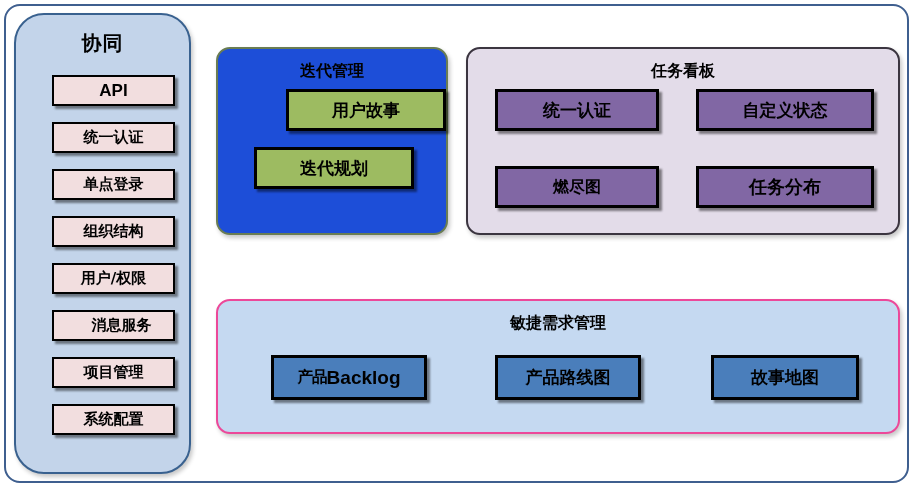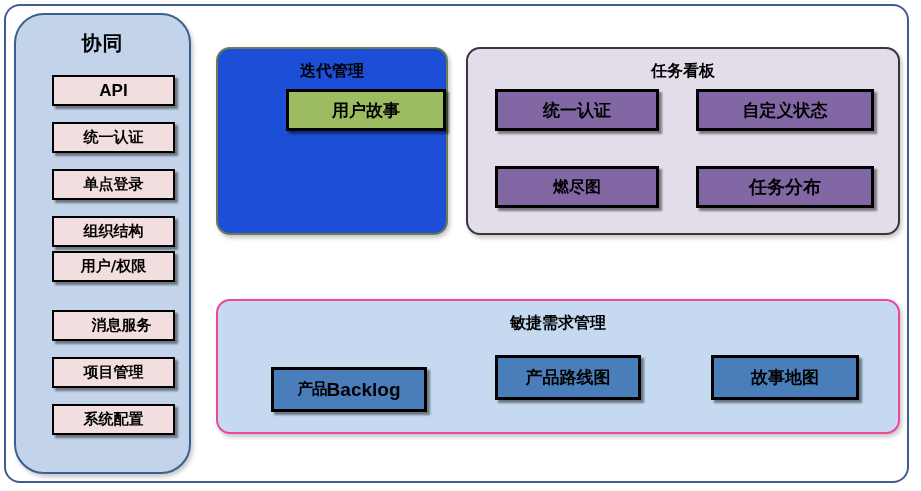--- a/index.html
+++ b/index.html
@@ -146,21 +146,21 @@
   #box-user-story { left: 36px; top: 40px; width: 160px; height: 42px; font-size: 17px; margin-left: 32px; }
   #box-iteration-plan { left: 36px; top: 98px; width: 160px; height: 42px; font-size: 17px; }
 
   
   #box-task-card { left: 27px; top: 40px; width: 164px; height: 42px; font-size: 17px; }
   #box-custom-status { left: 228px; top: 40px; width: 178px; height: 42px; font-size: 17px; }
   #box-burndown { left: 27px; top: 117px; width: 164px; height: 42px; font-size: 16px; }
   #box-task-dist { left: 228px; top: 117px; width: 178px; height: 42px; font-size: 18px; }
 
   
-  #box-backlog { left: 53px; top: 54px; width: 156px; height: 45px; font-size: 19px; margin-top: 12px; }
+  #box-backlog { left: 53px; top: 54px; width: 156px; height: 45px; font-size: 19px; }
   #box-roadmap { left: 277px; top: 54px; width: 146px; height: 45px; font-size: 17px; text-align: right; }
   #box-story-map { left: 493px; top: 54px; width: 148px; height: 45px; font-size: 17px; }
 
   .cjk-condensed {
     font-size: 0.82em;
     letter-spacing: -1px;
   }
   .latin-bold {
     font-family: "Liberation Sans", "DejaVu Sans", sans-serif;
     font-weight: bold;
@@ -181,38 +181,41 @@
     </div>
     <div class="side-item" style="top:107px;">
       <span>统一认证</span>
     </div>
     <div class="side-item" style="top:154px;">
       <span>单点登录</span>
     </div>
     <div class="side-item" style="top:201px;">
       <span>组织结构</span>
     </div>
-    <div class="side-item" style="top:236px;text-align:right;">
+    <div class="side-item" style="top:248px;text-align:right;">
       <span>用户/权限</span>
     </div>
     <div class="side-item" style="top:295px;padding-left:16px;">
       <span>消息服务</span>
     </div>
     <div class="side-item" style="top:342px;">
       <span>项目管理</span>
     </div>
     <div class="side-item" style="top:389px;">
       <span>系统配置</span>
     </div>
   </div>
 
   <div id="panel-iteration" class="panel">
     <div class="panel-title">迭代管理</div>
     <div id="box-user-story" class="box box-green">
       <span>用户故事</span>
+    </div>
+    <div id="box-iteration-plan" class="box box-green">
+      <span>迭代规划</span>
     </div>
   </div>
 
   <div id="panel-taskboard" class="panel">
     <div class="panel-title">任务看板</div>
     <div id="box-task-card" class="box box-purple">
       <span>统一认证</span>
     </div>
     <div id="box-custom-status" class="box box-purple">
       <span>自定义状态</span>

